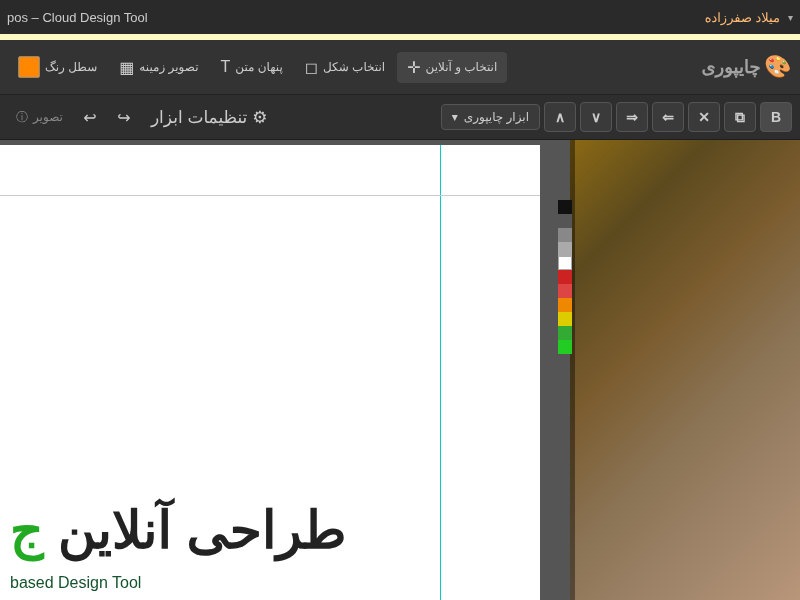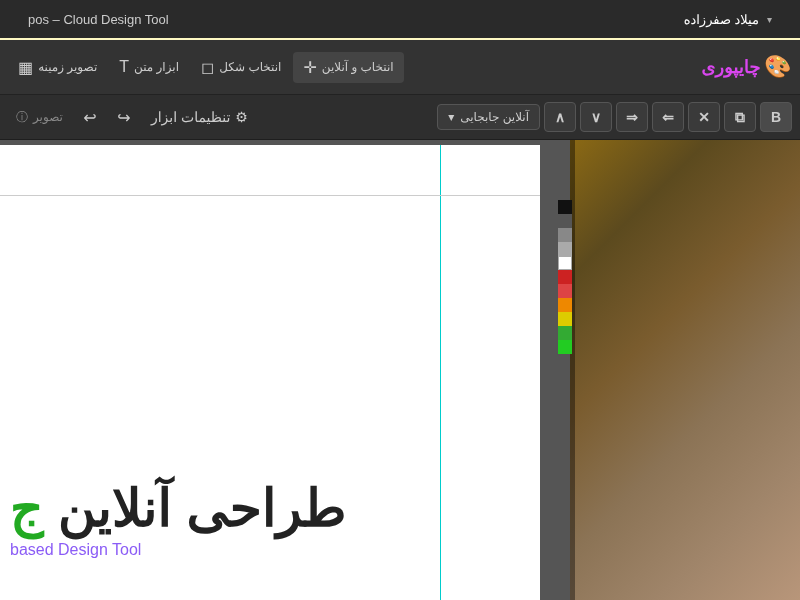--- a/index.html
+++ b/index.html
@@ -13,36 +13,36 @@
     }
 
     
     #title-bar {
       width: 100%;
       height: 40px;
       background: #2a2a2a;
       display: flex;
       align-items: center;
       justify-content: space-between;
-      padding: 0 28px;
-      border-bottom: 2px solid #fef9c3;
+      padding: 0 7px;
+      border-bottom: 6px solid #fef9c3;
     }
     #title-bar .title-text {
       color: #cccccc;
       font-size: 13px;
       direction: ltr;
     }
     #title-bar .user-area {
       display: flex;
       align-items: center;
       gap: 8px;
       direction: rtl;
     }
     #title-bar .user-name {
-      color: #ffffff;
+      color: #fdba74;
       font-size: 13px;
       font-family: Tahoma, Arial, sans-serif;
     }
     #title-bar .dropdown-arrow {
       color: #aaaaaa;
       font-size: 10px;
     }
 
     
     #main-toolbar {
@@ -174,21 +174,21 @@
     }
     .settings-btn {
       display: flex;
       align-items: center;
       gap: 5px;
       padding: 5px 8px;
       background: transparent;
       border: none;
       cursor: pointer;
       color: #cccccc;
-      font-size: 14px;
+      font-size: 17px;
       font-family: Tahoma, Arial, sans-serif;
     }
     .arrow-btn {
       display: flex;
       align-items: center;
       justify-content: center;
       width: 30px;
       height: 30px;
       background: transparent;
       border: none;
@@ -259,41 +259,41 @@
       width: 100%;
       height: 1px;
       background: #cccccc;
       z-index: 10;
     }
 
     
     .canvas-content {
       position: absolute;
       left: 10px;
-      bottom: 46px;
+      bottom: 13px;
       z-index: 5;
     }
     .persian-title {
       font-family: Tahoma, Arial, sans-serif;
       font-size: 52px;
       font-weight: bold;
       color: #222222;
       direction: rtl;
       line-height: 1;
       text-align: right;
     }
     .persian-title .green-char {
       color: #22aa22;
     }
     .subtitle-text {
       font-family: Arial, sans-serif;
       font-size: 16px;
-      color: #8b5cf6;
+      color: #14532d;
       direction: ltr;
-      margin-top: 7px;
+      margin-top: 18px;
     }
 
     
     .color-palette {
       position: absolute;
       right: 228px;
       top: 60px;
       display: flex;
       flex-direction: column;
       gap: 0;
@@ -322,59 +322,63 @@
   <span class="title-text">pos – Cloud Design Tool</span>
   <div class="user-area">
     <span class="dropdown-arrow">▾</span>
     <span class="user-name">میلاد صفرزاده</span>
   </div>
 </div>
 
 <div id="main-toolbar">
   <div class="logo-area">
     <span class="logo-icon">🎨</span>
-    <span style="color:#d946ef;font-family:Tahoma,Arial,sans-serif;font-size:18px;font-weight:bold;">چایپوری</span>
+    <span style="color:#a3a3a3;font-family:Tahoma,Arial,sans-serif;font-size:18px;font-weight:bold;">چایپوری</span>
   </div>
 
   <div class="tool-group">
 
     <button class="tool-btn active">
       <span>انتخاب و آنلاین</span>
       <span class="tool-icon">✛</span>
     </button>
 
     <button class="tool-btn">
       <span>انتخاب شکل</span>
       <span class="tool-icon">◻</span>
     </button>
 
     <button class="tool-btn">
-      <span>ابزار متن</span>
+      <span>پنهان متن</span>
       <span class="tool-icon">T</span>
     </button>
 
     <button class="tool-btn">
       <span>تصویر زمینه</span>
       <span class="tool-icon">▦</span>
     </button>
 
+    <button class="tool-btn">
+      <span>سطل رنگ</span>
+      <span class="color-swatch"></span>
+    </button>
   </div>
 </div>
 
 <div id="secondary-toolbar">
   <div class="sec-left">
     <button class="sec-btn bold-btn">B</button>
     <button class="sec-btn">⧉</button>
     <button class="sec-btn">✕</button>
     <button class="sec-btn">⇐</button>
     <button class="sec-btn">⇒</button>
     <button class="sec-btn">∨</button>
     <button class="sec-btn">∧</button>
     <button class="tool-label-btn">
-      <span>آنلاین جابجایی</span>
+      <span>ابزار چایپوری</span>
       <span>▾</span>
     </button>
   </div>
 
   <div class="sec-right">
     <button class="hidden-btn">
       <span>ⓘ</span>
       <span>تصویر</span>
     </button>
     <button class="arrow-btn">↩</button>

